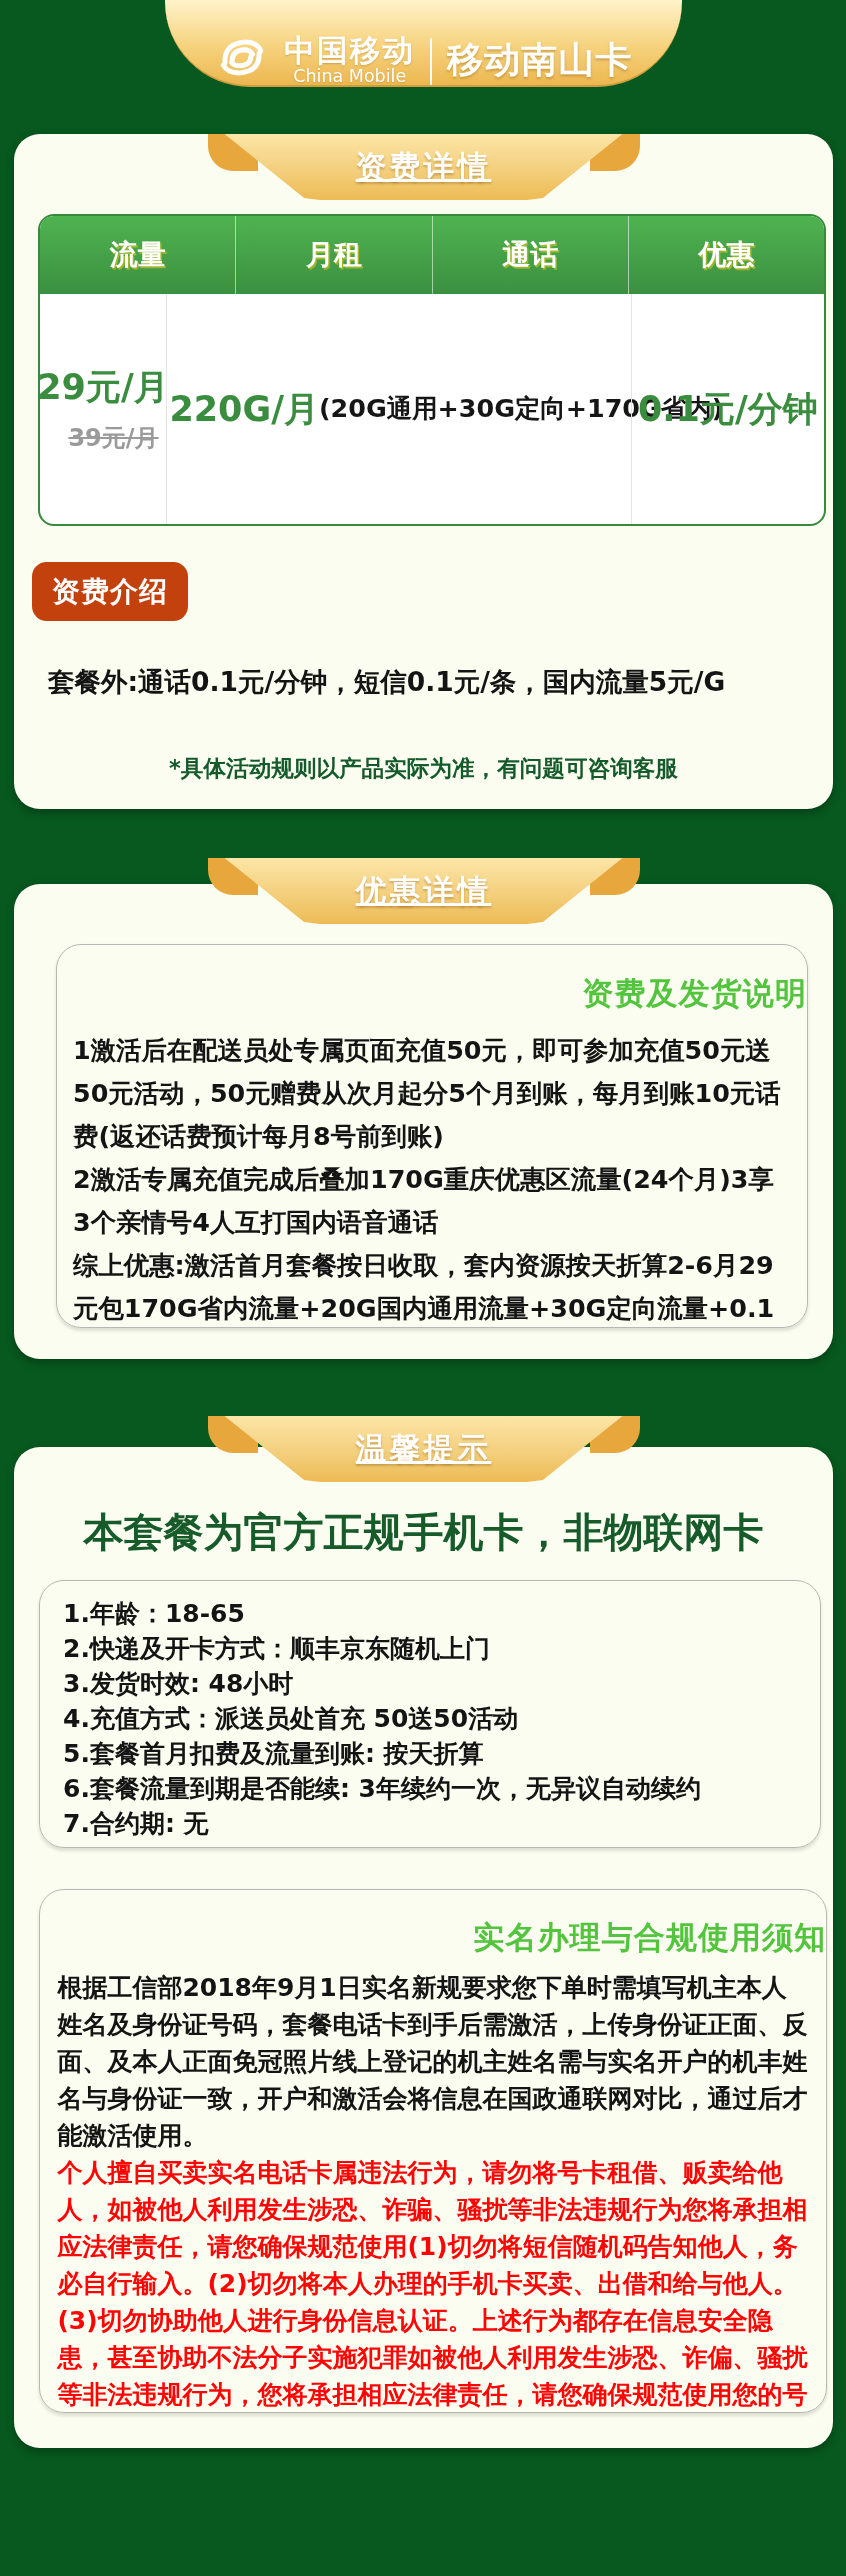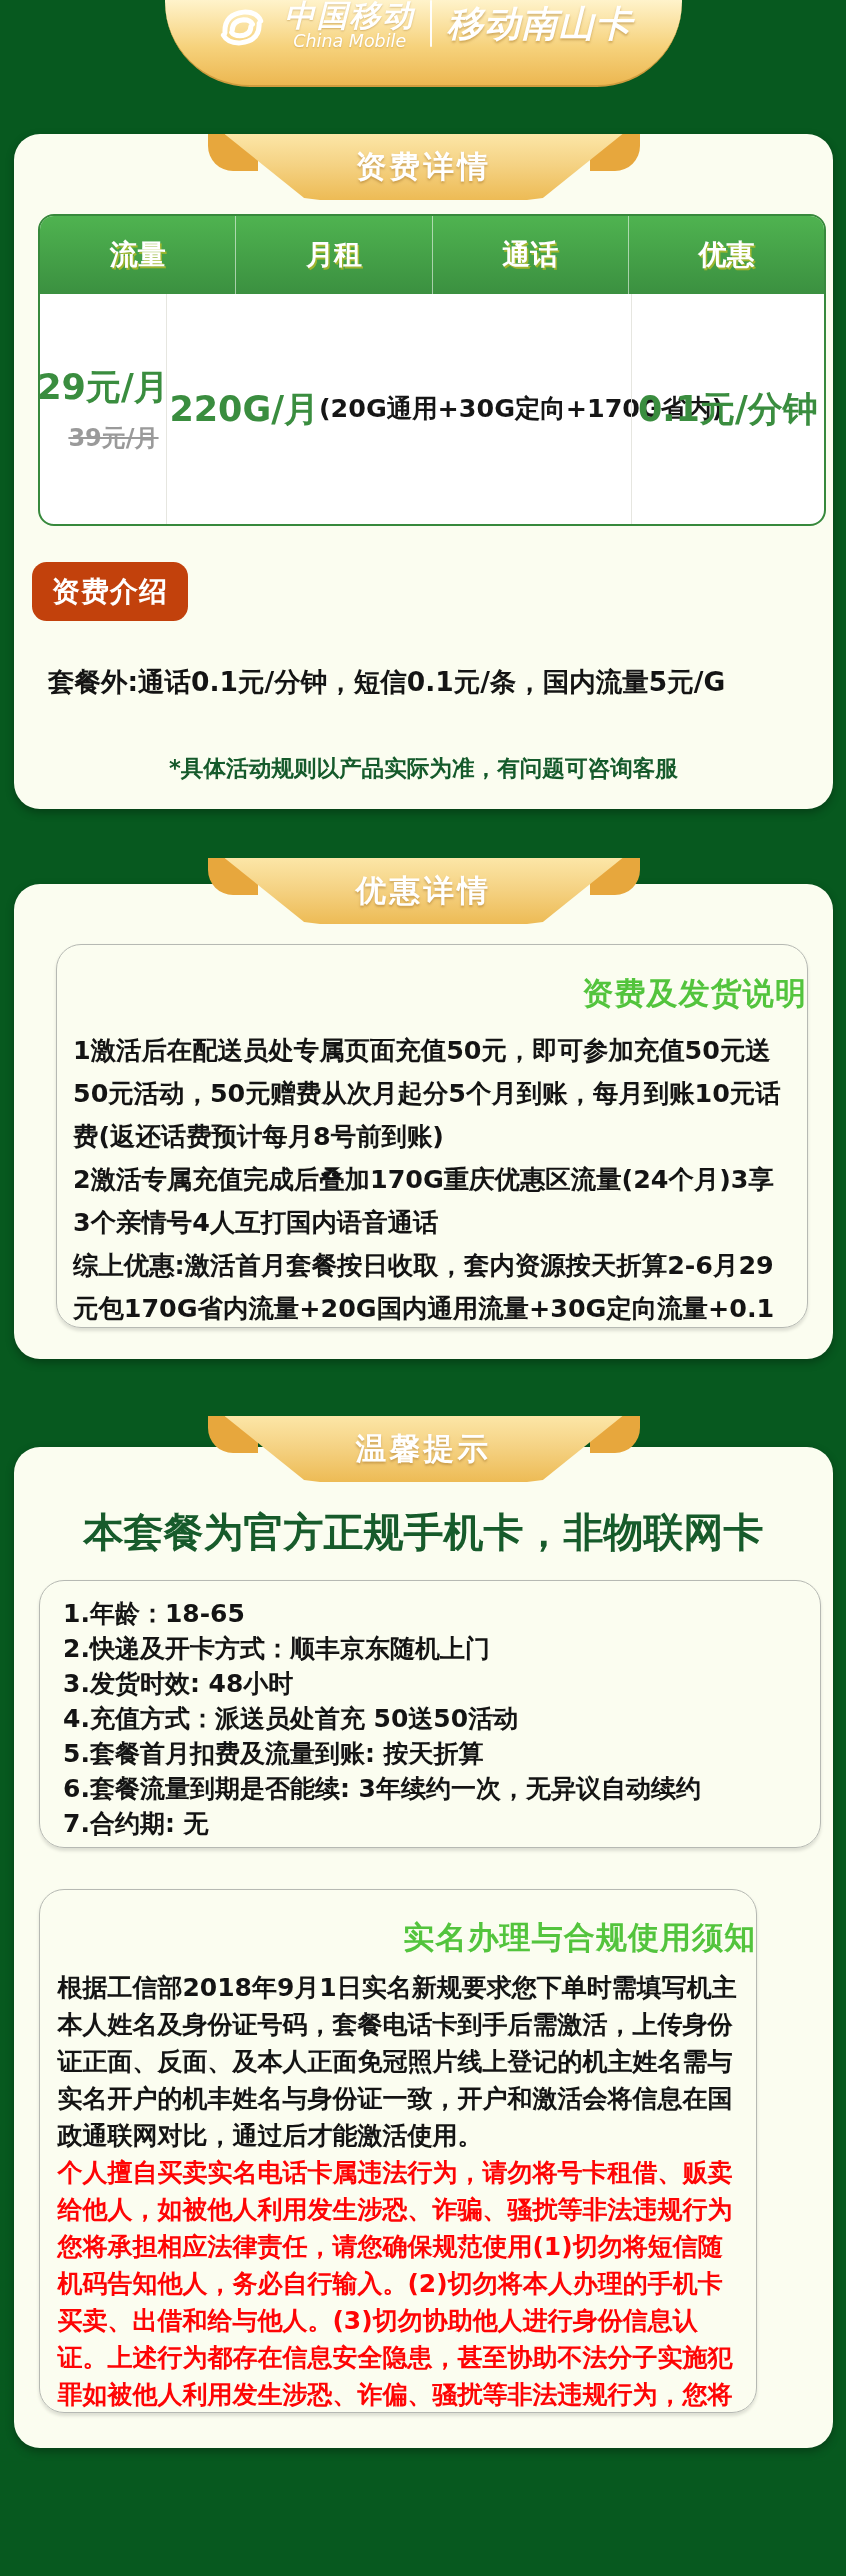--- a/index.html
+++ b/index.html
@@ -3,38 +3,38 @@
 <meta charset="utf-8">
 <style>
   html,body{margin:0;padding:0;}
   body{font-family:"DejaVu Sans",sans-serif;font-weight:700;}
   .page{position:relative;width:847px;height:2576px;background:#07591f;overflow:hidden;}
 
   
   .header-tab{position:absolute;left:165px;top:0;width:517px;height:85px;
     background:linear-gradient(180deg,#fff3cb 0%,#f6d27c 55%,#ecb751 100%);
     border-radius:0 0 85px 85px;border-bottom:2.3px solid #cf9c3e;
-    display:flex;align-items:flex-start;justify-content:center;gap:14.7px;z-index:6;font-style:italic;}
+    display:flex;align-items:flex-end;justify-content:center;gap:14.7px;z-index:6;}
   .logo{width:55px;height:55px;flex:0 0 auto;}
   .brand{display:flex;flex-direction:column;align-items:center;line-height:1.05;}
   .brand-cn{font-size:30.5px;color:#fff;letter-spacing:2.3px;text-shadow:0 1.1px 1.7px rgba(150,100,20,.35);}
   .brand-en{font-size:17.5px;color:#fff;font-weight:400;text-shadow:0 1.1px 1.7px rgba(150,100,20,.3);}
   .brand-divider{width:2.3px;height:47px;background:#fff;border-radius:1.1px;opacity:.95;}
   .product-name{font-size:36px;color:#fff;letter-spacing:1.1px;text-shadow:0 1.7px 2.3px rgba(150,100,20,.4);}
 
   
   .banner{position:absolute;left:50%;transform:translateX(-50%);width:398px;height:66px;z-index:5;}
   .banner .ear{position:absolute;top:0;width:50px;height:37px;background:#e7a73d;z-index:1;}
   .banner .ear.l{left:-17px;border-radius:0 0 0 25px;}
   .banner .ear.r{right:-17px;border-radius:0 0 25px 0;}
   .banner .shape{position:absolute;inset:0;z-index:2;
     background:linear-gradient(180deg,#fce6a7 0%,#f5d385 45%,#edbb55 100%);
     clip-path:polygon(0 0,100% 0,80% 97%,76% 100%,24% 100%,20% 97%);
     display:flex;align-items:center;justify-content:center;}
-  .banner .shape span{font-size:30.5px;color:#fff;letter-spacing:3.4px;text-shadow:0 1.7px 2.3px rgba(140,90,20,.38);}
+  .banner .shape span{font-size:30.5px;color:#fff;letter-spacing:3.4px;text-shadow:0 1.7px 2.3px rgba(140,90,20,.38);text-decoration:underline;}
 
   
   .panel{position:absolute;left:14px;width:819px;background:#fbfdf0;border-radius:26px;
     box-shadow:0 3.4px 8px rgba(0,0,0,.28);z-index:2;}
   .panel1{top:134px;height:675px;}
   .panel2{top:884px;height:475px;}
   .panel3{top:1447px;height:1001px;}
 
   
   .tariff-table{position:absolute;left:24px;top:80px;width:788px;height:312px;background:#fff;
@@ -68,21 +68,21 @@
 
   .ship-box{left:42px;top:60px;width:752px;height:384px;}
   .ship-box .box-title{margin-top:28px;}
   .ship-body{margin:13.6px 16px 0;font-size:25.4px;color:#141414;line-height:43px;}
   .ship-body p{margin:0;}
 
   .headline{position:absolute;left:0;right:0;top:58px;text-align:center;font-size:40px;color:#175b2b;}
   .notes-box{left:25.4px;top:133px;width:782px;height:268px;padding:14.7px 11.3px 0 22.6px;}
   .notes-box div{font-size:25px;color:#141414;line-height:35px;}
 
-  .compliance-box{left:25.4px;top:442px;width:718px;height:524px;}
+  .compliance-box{left:25.4px;top:442px;width:788px;height:524px;}
   .compliance-box .box-title{margin-top:27px;}
   .compliance-body{margin:10.2px 17px 0;font-size:25px;line-height:37px;}
   .compliance-body p{margin:0;}
   .text-black{color:#141414;}
   .text-red{color:#fe0505;}
 </style>
 </head>
 <body>
 
 <div class="page">

